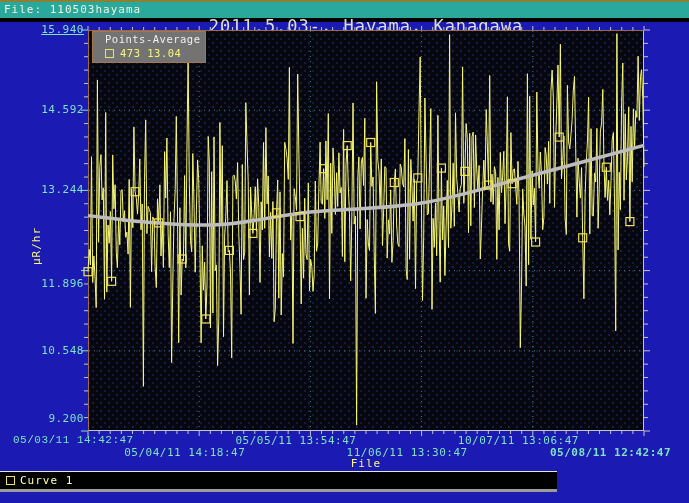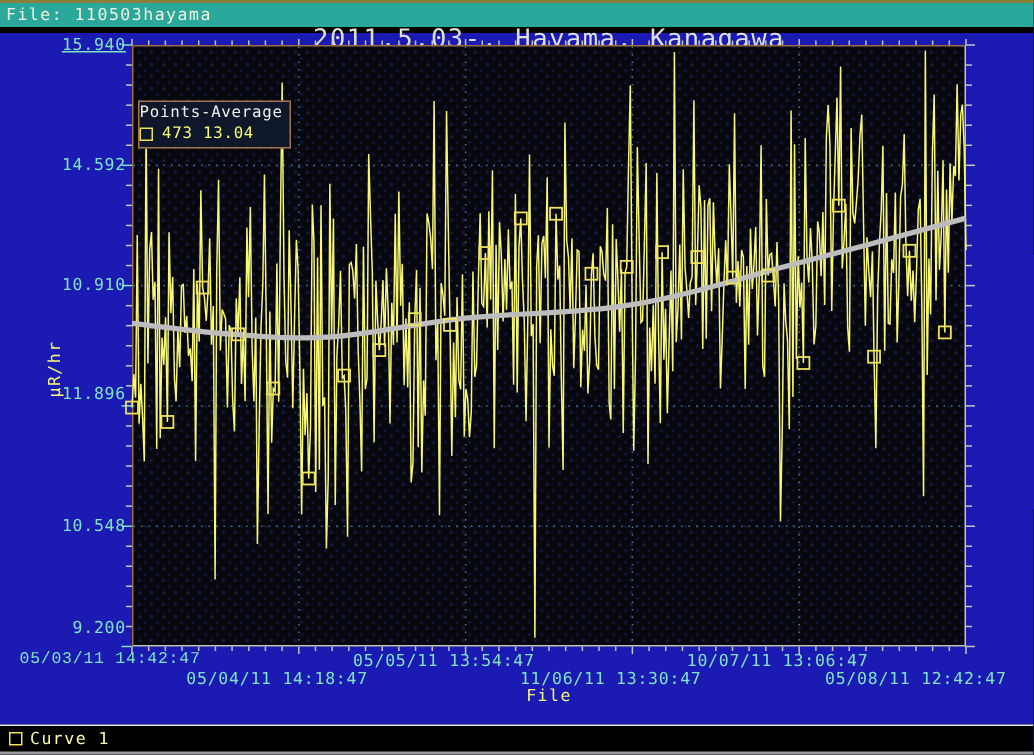--- a/index.html
+++ b/index.html
@@ -40,24 +40,23 @@
     background-position:0 0,4px 4px;
     border-top:1px solid #9a6c46;
     border-left:1px solid #9a6c46;
     border-right:1px solid #c4c4c4;
     border-bottom:1px solid #c4c4c4;
   }
   #chart-layer{position:absolute;left:0;top:0;width:689px;height:503px;pointer-events:none;}
   .legend{
     position:absolute;left:92px;top:31px;
     border:1px solid #a5754d;
-    background:#0f172a;
-    padding:1px 4px 3px 0;
+    background:#737373;
+    padding:1px 4px 3px 12px;
     white-space:nowrap;
-    margin-top:36px;
   }
   .legend-title{color:#f0f0ee;font-size:10.5px;letter-spacing:0.5px;}
   .legend-row{margin-top:2px;display:flex;align-items:center;}
   .legend-marker{
     display:inline-block;width:7px;height:7px;
     border:1px solid #f0e25c;margin-right:6px;
   }
   .legend-value{color:#f7f775;font-size:10.5px;letter-spacing:0.5px;}
   .ytick-label{
     position:absolute;left:18px;width:66px;
@@ -73,21 +72,21 @@
     position:absolute;left:30px;top:265px;
     transform:rotate(-90deg);transform-origin:0 0;
     color:#f7f775;font-size:11px;letter-spacing:1px;
   }
   .x-axis-title{
     position:absolute;left:88px;top:457px;width:556px;
     text-align:center;
     color:#f7f775;font-size:11px;letter-spacing:1px;
   }
   .statusbar{
-    position:absolute;left:0;top:483px;width:689px;height:17px;
+    position:absolute;left:0;top:471px;width:557px;height:17px;
     background:#000000;
     border-top:1px solid #e6e6e6;
     border-bottom:3px solid #9c9c9c;
   }
   .statusbar-item{
     position:absolute;left:6px;top:2px;
     display:flex;align-items:center;
     color:#ffffb0;font-size:11px;letter-spacing:1px;
   }
   .statusbar-marker{
@@ -304,32 +303,32 @@
       <rect x="531.6" y="238.0" width="8" height="8" fill="none" stroke="#f0e25c" stroke-width="1.2"></rect>
       <rect x="555.2" y="133.1" width="8" height="8" fill="none" stroke="#f0e25c" stroke-width="1.2"></rect>
       <rect x="578.7" y="233.8" width="8" height="8" fill="none" stroke="#f0e25c" stroke-width="1.2"></rect>
       <rect x="602.3" y="163.2" width="8" height="8" fill="none" stroke="#f0e25c" stroke-width="1.2"></rect>
       <rect x="625.9" y="217.6" width="8" height="8" fill="none" stroke="#f0e25c" stroke-width="1.2"></rect>
     </svg></div>
 
 <div id="ylabels">
     <div class="ytick-label" style="top: 23px; text-decoration: underline;">15.940</div>
     <div class="ytick-label" style="top: 103.2px;">14.592</div>
-    <div class="ytick-label" style="top: 183.4px;">10.910</div>
-    <div class="ytick-label" style="top: 256px;">11.896</div>
+    <div class="ytick-label" style="top: 183.4px;">13.244</div>
+    <div class="ytick-label" style="top: 277px;">11.896</div>
     <div class="ytick-label" style="top: 343.8px;">10.548</div>
     <div class="ytick-label" style="top: 412px;">9.200</div>
   </div>
 <div id="xlabels">
     <div class="xtick-label" style="left: 13px; top: 434px; font-family: Liberation Mono, monospace;">05/03/11 14:42:47</div>
     <div class="xtick-label" style="left: 124.2px; top: 446px;">05/04/11 14:18:47</div>
     <div class="xtick-label" style="left: 235.4px; top: 434px;">05/05/11 13:54:47</div>
     <div class="xtick-label" style="left: 346.6px; top: 446px;">11/06/11 13:30:47</div>
     <div class="xtick-label" style="left: 457.8px; top: 434px;">10/07/11 13:06:47</div>
-    <div class="xtick-label" style="left: 550px; top: 446px;">05/08/11 12:42:47</div>
+    <div class="xtick-label" style="left: 550px; top: 446px; font-weight: bold;">05/08/11 12:42:47</div>
   </div>
 
 <div class="y-axis-title">µR/hr</div>
 <div class="x-axis-title">File</div>
 
 <div class="legend">
   <div class="legend-title">Points-Average</div>
   <div class="legend-row">
     <span class="legend-marker"></span>
     <span class="legend-value">473  13.04</span>

